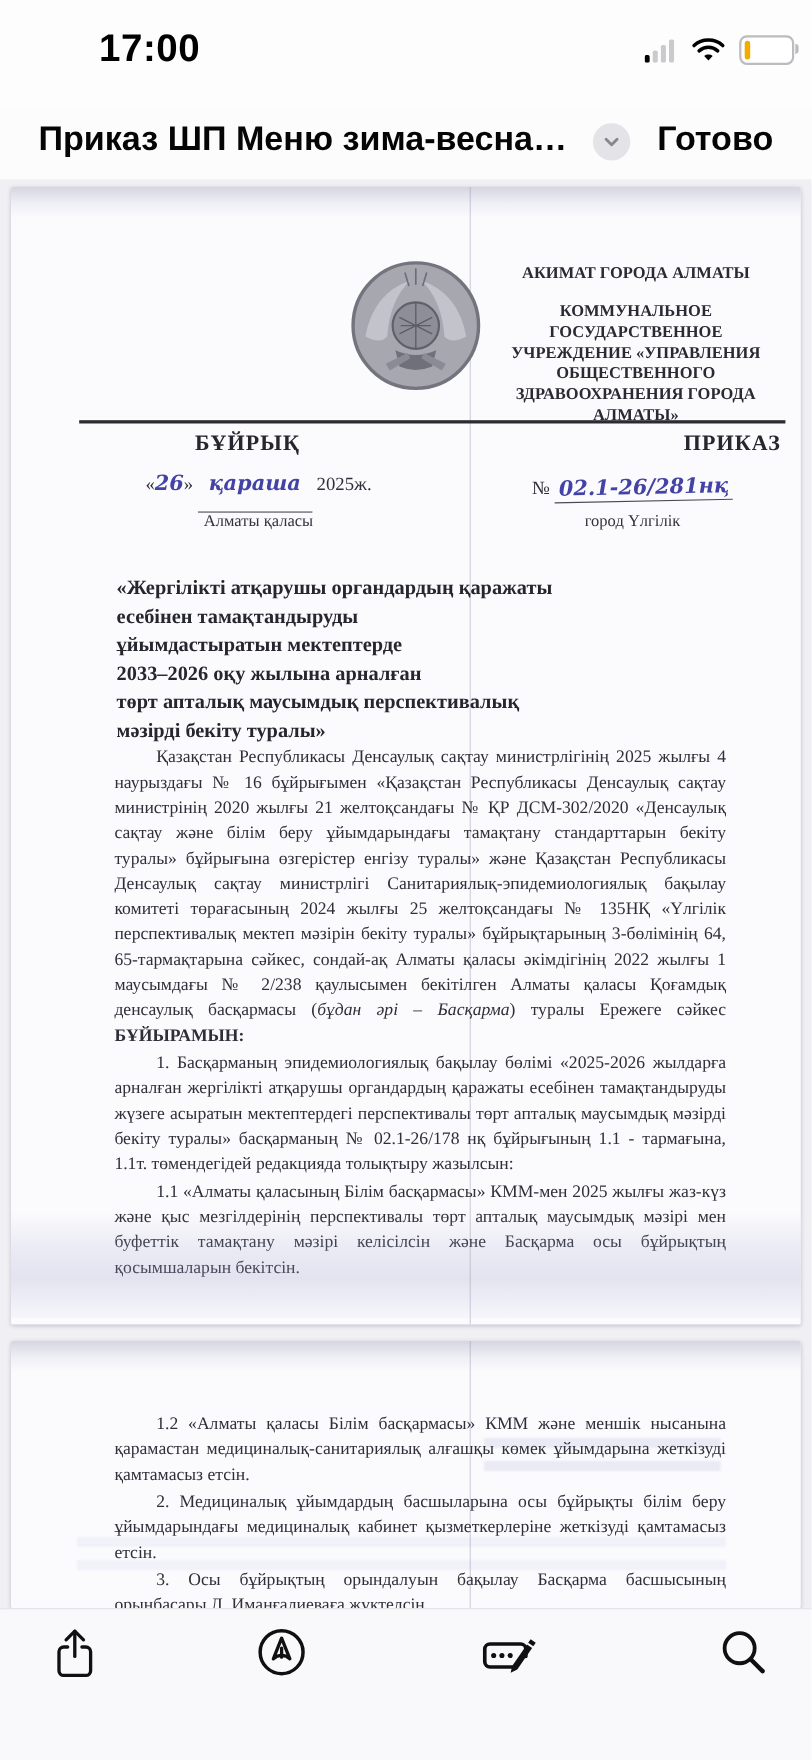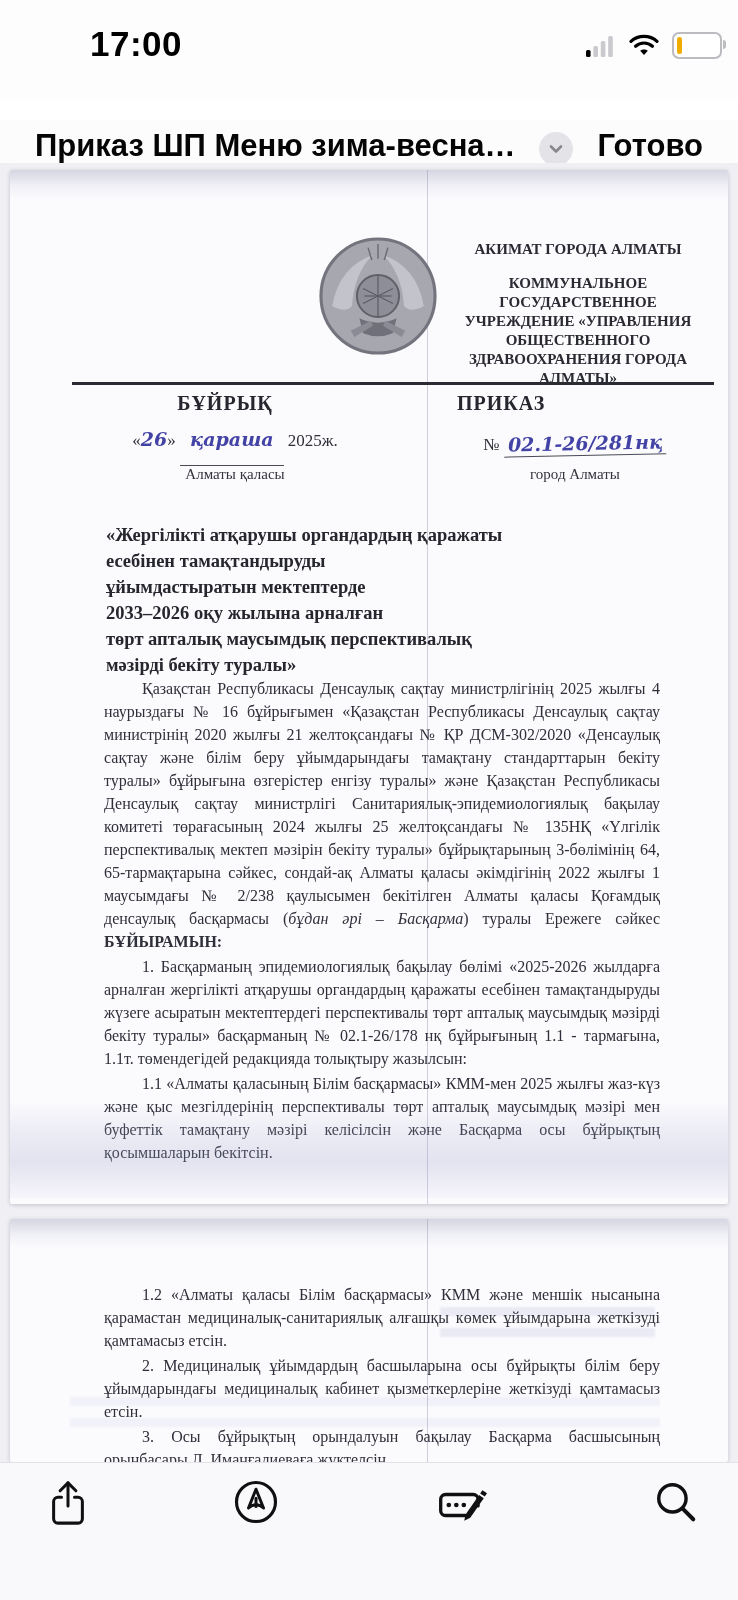--- a/index.html
+++ b/index.html
@@ -7,21 +7,21 @@
 
   
   .status-bar{position:absolute;left:0;top:0;width:738px;height:100px;background:#fdfdfd;padding-left:24px;}
   .time{position:absolute;left:90px;top:24px;font-size:35px;font-weight:700;color:#000;letter-spacing:.5px;}
   .status-icons{position:absolute;right:40px;top:32px;display:flex;align-items:center;gap:12px;}
   .battery{position:relative;width:46px;height:23px;border:2px solid #bbbbc0;border-radius:7px;background:#fff;}
   .battery .level{position:absolute;left:3px;top:3px;bottom:3px;width:5px;border-radius:2.5px;}
   .battery::after{content:'';position:absolute;right:-6px;top:6px;width:3.5px;height:9px;background:#bbbbc0;border-radius:0 3px 3px 0;}
 
   
-  .nav-bar{position:absolute;left:0;top:100px;width:738px;height:63px;background:#fcfcfd;margin-top:20px;}
+  .nav-bar{position:absolute;left:0;top:100px;width:738px;height:63px;background:#fcfcfd;}
   .nav-title{position:absolute;left:35px;top:8px;max-width:490px;font-size:31px;font-weight:700;color:#050505;white-space:nowrap;overflow:hidden;}
   .chevron-circle{position:absolute;left:539px;top:12px;width:34px;height:34px;border-radius:50%;background:#e4e3e8;display:flex;align-items:center;justify-content:center;cursor:pointer;}
   .done-btn{position:absolute;right:35px;top:8px;font-size:31px;font-weight:700;color:#050505;background:none;border:none;padding:0;font-family:"Liberation Sans",sans-serif;cursor:pointer;}
 
   
   .doc-area{position:absolute;left:0;top:163px;width:738px;height:1299px;background:#f0eff4;overflow:hidden;}
   .page{position:absolute;left:10px;width:718px;background:#fbfafd;box-shadow:0 1px 4px rgba(40,40,70,.22);border-radius:2px;overflow:hidden;}
   .page1{top:7px;height:1034px;}
   .page2{top:1056px;height:243px;}
   .scan-top{position:absolute;left:0;right:0;top:0;height:28px;background:linear-gradient(180deg,rgba(125,130,160,.30),rgba(170,175,205,.14) 55%,rgba(200,205,230,0));pointer-events:none;}
@@ -31,21 +31,21 @@
 
   
   .doc{color:#2f2f3a;font-family:"Liberation Serif",serif;}
   .org-left{position:absolute;left:50px;top:60px;width:262px;text-align:center;font-weight:700;font-size:15px;line-height:19px;color:#2a2a33;}
   .org-right{position:absolute;left:436px;top:70px;width:264px;text-align:center;font-weight:700;font-size:15px;line-height:19px;color:#2a2a33;}
   .org-gap{margin-top:15px;}
   .emblem{position:absolute;left:306px;top:64px;width:124px;height:124px;}
   .header-rule{position:absolute;left:62px;top:212px;width:642px;height:3px;background:#2b2b33;}
   .order-word{position:absolute;top:222px;font-size:20px;font-weight:700;letter-spacing:1px;color:#26262e;}
   .order-kk{left:70px;width:290px;text-align:center;}
-  .order-ru{left:447px;width:270px;text-align:left;}
+  .order-ru{left:430px;width:270px;text-align:right;}
   .date-row{position:absolute;left:80px;top:258px;width:290px;text-align:center;font-size:17px;color:#2f2f3a;}
   .num-row{position:absolute;left:430px;top:262px;width:270px;text-align:center;font-size:17px;color:#2f2f3a;}
   .hand{font-family:"DejaVu Serif",serif;font-style:italic;font-weight:600;color:#4343a6;font-size:19px;}
   .u-line{display:inline-block;border-bottom:1.4px solid #4a4a55;padding:0 10px 15px 10px;}
   .num-hand{display:inline-block;border-bottom:1.4px solid #4a4a55;padding:0 4px 1px 4px;transform:rotate(-1.2deg);}
   .city{position:absolute;top:296px;font-size:15px;color:#33333d;}
   .city-kk{left:80px;width:290px;text-align:center;}
   .city-ru{left:430px;width:270px;text-align:center;}
   .doc-title{position:absolute;left:96px;top:352px;width:470px;font-size:18.5px;line-height:26px;font-weight:700;color:#26262e;white-space:pre-line;}
   .body-block{position:absolute;left:92px;width:560px;font-size:16px;line-height:23px;text-align:justify;color:#2f2f3a;}
@@ -143,21 +143,21 @@
         <span>«</span><span class="hand">26</span><span>»</span>
         <span class="hand u-line">қараша</span>
         <span>2025ж.</span>
       </div>
       <div class="num-row">
         <span>№</span>
         <span class="hand num-hand">02.1-26/281нқ</span>
       </div>
 
       <div class="city city-kk">Алматы қаласы</div>
-      <div class="city city-ru">город Алматы</div>
+      <div class="city city-ru">город Үлгілік</div>
 
       <div class="doc-title">«Жергілікті атқарушы органдардың қаражаты
 есебінен тамақтандыруды
 ұйымдастыратын мектептерде
 2033–2026 оқу жылына арналған
 төрт апталық маусымдық перспективалық
 мәзірді бекіту туралы»</div>
 
       <div class="body-block p1-body">
           <p class="doc-p"><span>Қазақстан Республикасы Денсаулық сақтау министрлігінің 2025 жылғы 4 наурыздағы № 16 бұйрығымен «Қазақстан Республикасы Денсаулық сақтау министрінің 2020 жылғы 21 желтоқсандағы № ҚР ДСМ-302/2020 «Денсаулық сақтау және білім беру ұйымдарындағы тамақтану стандарттарын бекіту туралы» бұйрығына өзгерістер енгізу туралы» және Қазақстан Республикасы Денсаулық сақтау министрлігі Санитариялық-эпидемиологиялық бақылау комитеті төрағасының 2024 жылғы 25 желтоқсандағы № 135НҚ «Үлгілік перспективалық мектеп мәзірін бекіту туралы» бұйрықтарының 3-бөлімінің 64, 65-тармақтарына сәйкес, сондай-ақ Алматы қаласы әкімдігінің 2022 жылғы 1 маусымдағы № 2/238 қаулысымен бекітілген Алматы қаласы Қоғамдық денсаулық басқармасы (</span><span class="it">бұдан әрі – Басқарма</span><span>) туралы Ережеге сәйкес </span><span class="bd">БҰЙЫРАМЫН:</span></p>

